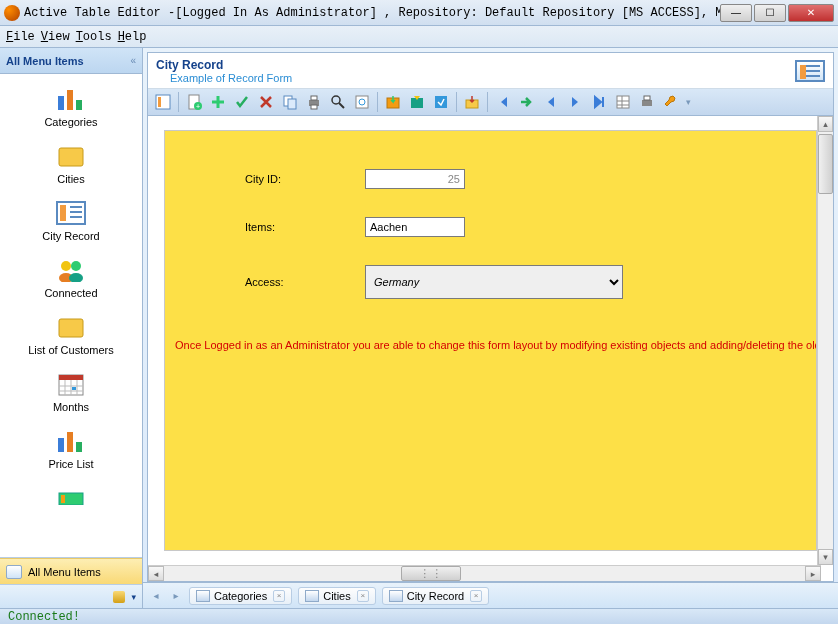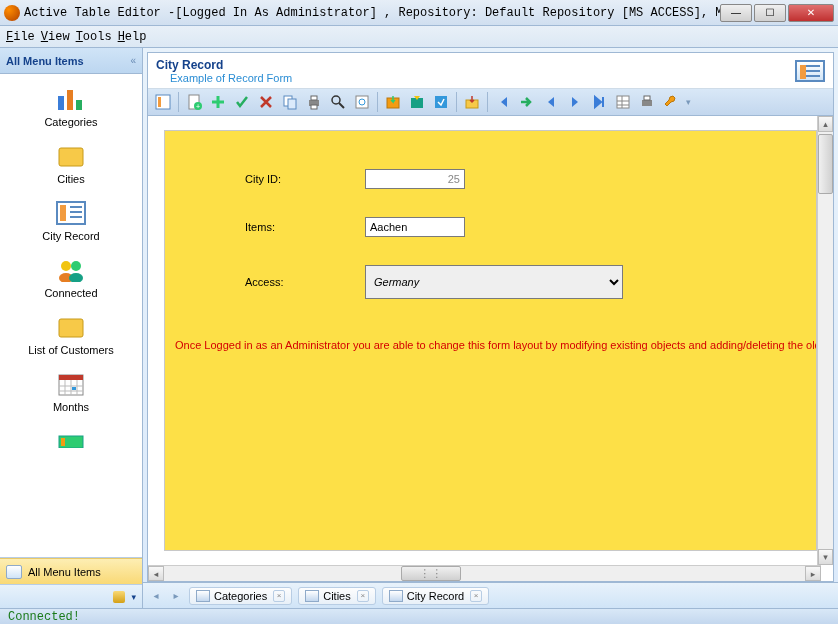--- a/index.html
+++ b/index.html
@@ -151,20 +151,30 @@
               <line x1="20" y1="9" x2="20" y2="24" stroke="#bbb"></line>
               <line x1="2" y1="15" x2="26" y2="15" stroke="#bbb"></line>
               <line x1="2" y1="20" x2="26" y2="20" stroke="#bbb"></line>
               <rect x="15" y="16" width="4" height="3" fill="#3498db"></rect>
             </svg>
           </div>
         <div class="slabel">Months</div>
       </div>
       <div class="sitem">
         <div class="sicon">
+            <svg width="30" height="26">
+              <rect x="2" y="10" width="6" height="14" fill="#3b7dd8"></rect>
+              <rect x="11" y="4" width="6" height="20" fill="#e67e22"></rect>
+              <rect x="20" y="14" width="6" height="10" fill="#27ae60"></rect>
+            </svg>
+          </div>
+        <div class="slabel">Price List</div>
+      </div>
+      <div class="sitem">
+        <div class="sicon">
             <svg width="28" height="14">
               <rect x="2" y="2" width="24" height="12" fill="#2ecc71" stroke="#16a085"></rect>
               <rect x="4" y="4" width="4" height="8" fill="#f39c12"></rect>
             </svg>
           </div>
       </div>
     </div>
     <div class="sidebar-footer">
       <div class="sf-row">
         <div class="sficon"></div>

